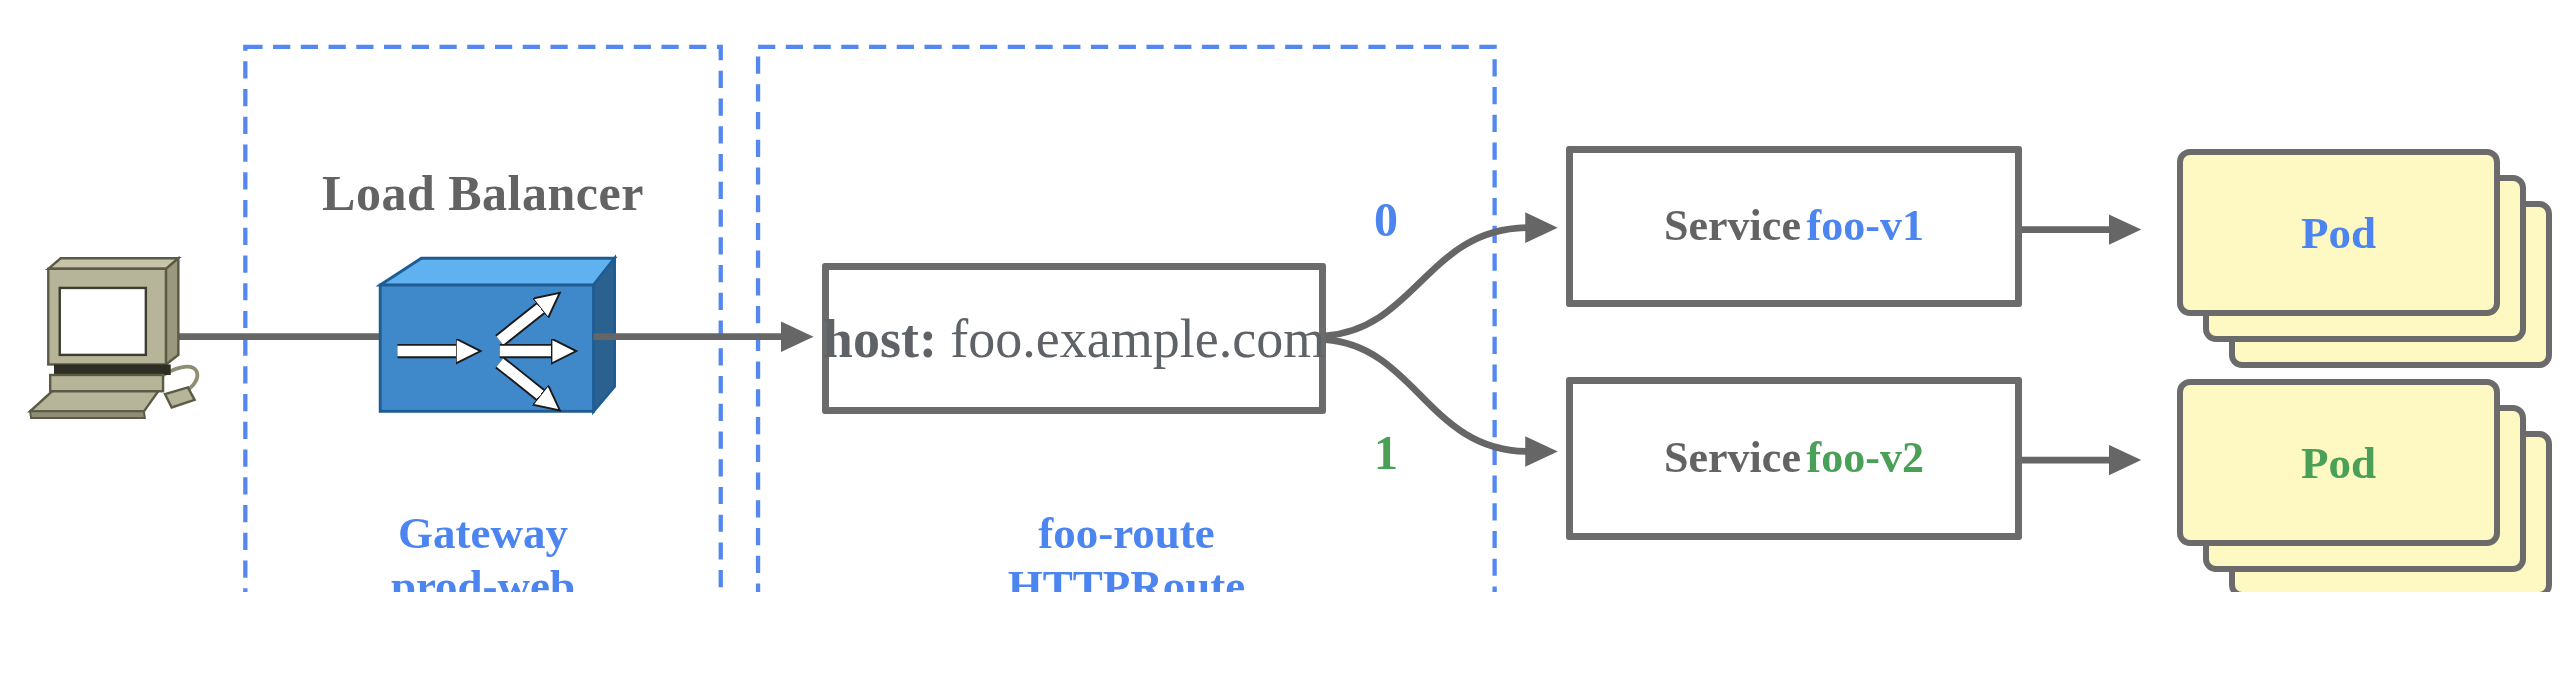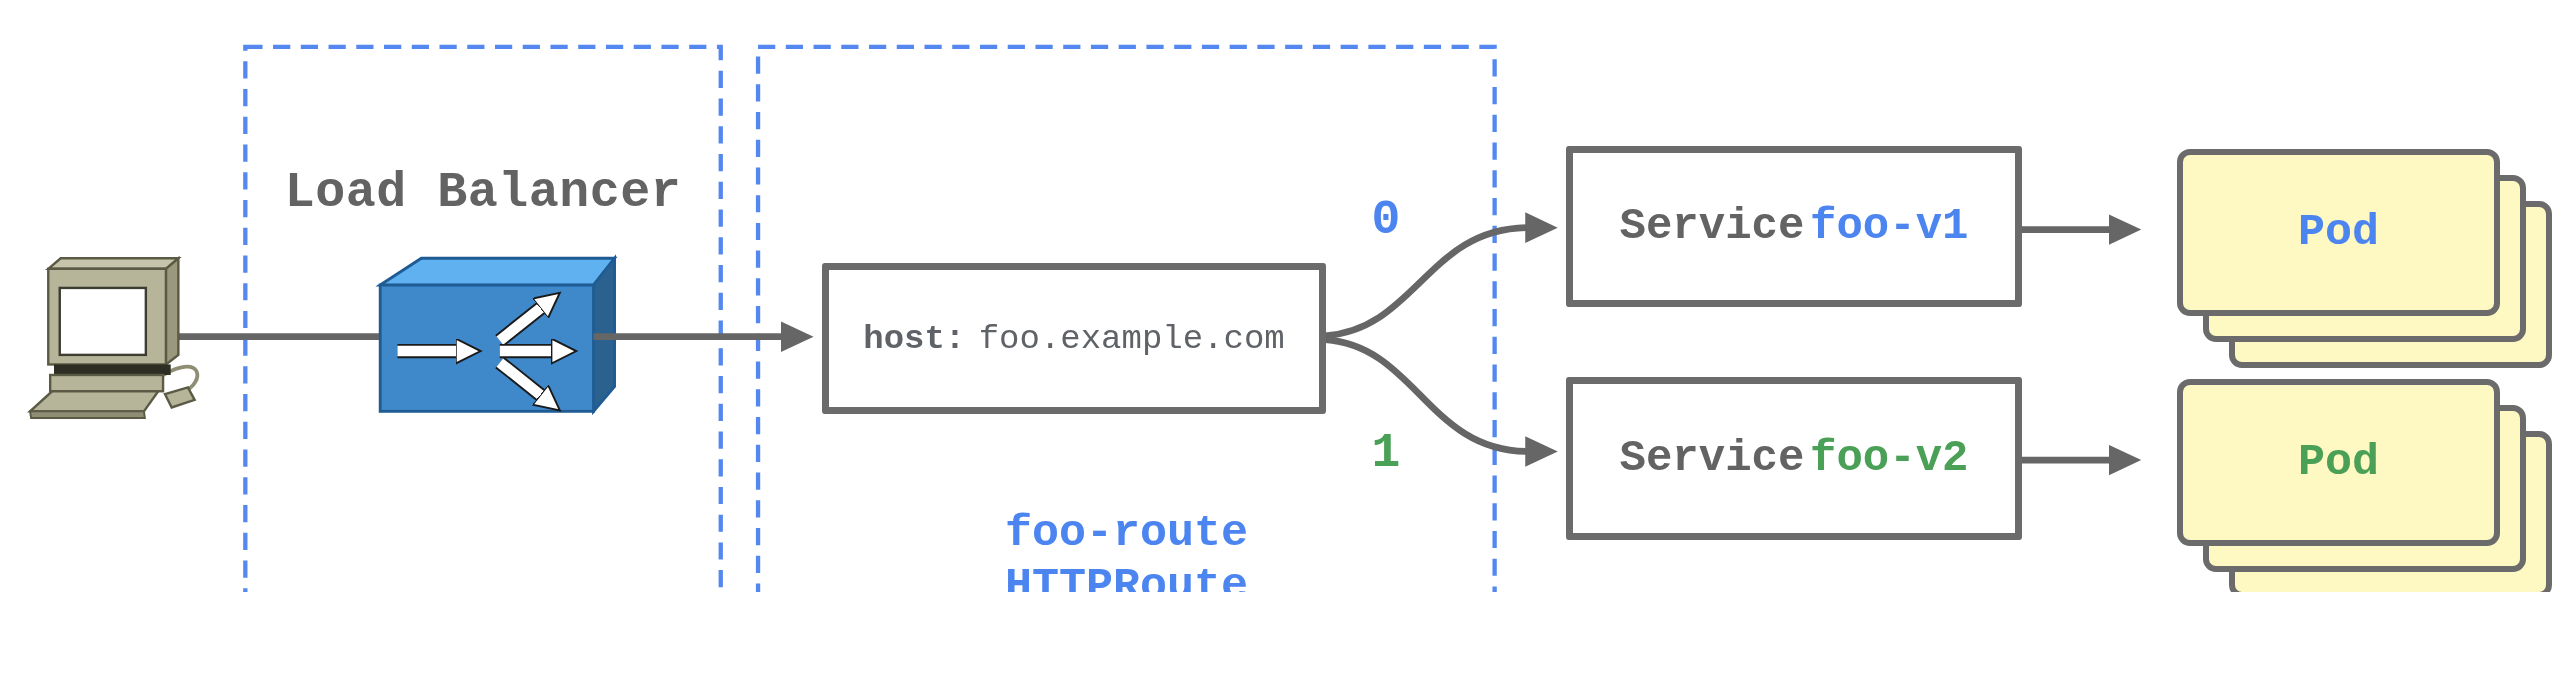--- a/index.html
+++ b/index.html
@@ -1,21 +1,21 @@
 <!DOCTYPE html>
 <html><head>
 <meta charset="utf-8">
 <style>
   html, body { margin: 0; padding: 0; background: #ffffff; }
   .canvas {
     position: relative;
     width: 2576px;
     height: 592px;
     background: #ffffff;
-    font-family: Liberation Mono, monospace;
+    font-family: Liberation Serif, serif;
     overflow: hidden;
   }
   .layer { position: absolute; left: 0; top: 0; }
 
   
   .group-title {
     position: absolute;
     color: #636363;
     font-weight: bold;
     font-size: 50px;
@@ -39,21 +39,21 @@
     box-sizing: border-box;
     background: #ffffff;
     border: 7.7px solid #6b6b6b;
     border-radius: 2.9px;
     display: flex;
     align-items: center;
     justify-content: center;
   }
   .host-text {
     color: #5f6368;
-    font-size: 34px;
+    font-size: 54px;
     white-space: nowrap;
   }
   .host-text .host-label { font-weight: bold; margin-right: 13.4px; }
 
   .service-box { gap: 5.7px; }
   .service-title { color: #636363; font-weight: bold; font-size: 44px; line-height: 1.2; }
   .service-name  { font-weight: bold; font-size: 44px; line-height: 1.2; }
   .name-blue  { color: #4c85f0; }
   .name-green { color: #4aa056; }
 
@@ -140,20 +140,24 @@
     <path d="M620 352 H820" stroke="#666666" stroke-width="7" fill="none" marker-end="url(#arrow-gray)"></path>
 
     <path d="M1385 351 C 1480 344, 1492 238, 1598 238" stroke="#666666" stroke-width="7" fill="none" marker-end="url(#arrow-gray)"></path>
     <path d="M1385 355 C 1480 362, 1492 472, 1598 472" stroke="#666666" stroke-width="7" fill="none" marker-end="url(#arrow-gray)"></path>
 
     <path d="M2113 240 H2208" stroke="#666666" stroke-width="7" fill="none" marker-end="url(#arrow-gray)"></path>
     <path d="M2113 481 H2208" stroke="#666666" stroke-width="7" fill="none" marker-end="url(#arrow-gray)"></path>
   </svg>
 
   <div class="group-title" style="left:245px; top:168px; width:476px;">Load Balancer</div>
+  <div class="group-caption" style="left:245px; top:507px; width:476px;">
+    <span>Gateway</span>
+    <span>prod-web</span>
+  </div>
 
   <div class="group-caption" style="left:758px; top:507px; width:737px;">
     <span>foo-route</span>
     <span>HTTPRoute</span>
   </div>
 
   <div class="node-box" style="left:822px; top:263px; width:504px; height:151px;">
     <div class="host-text">
       <span class="host-label">host:</span><span>foo.example.com</span>
     </div>

